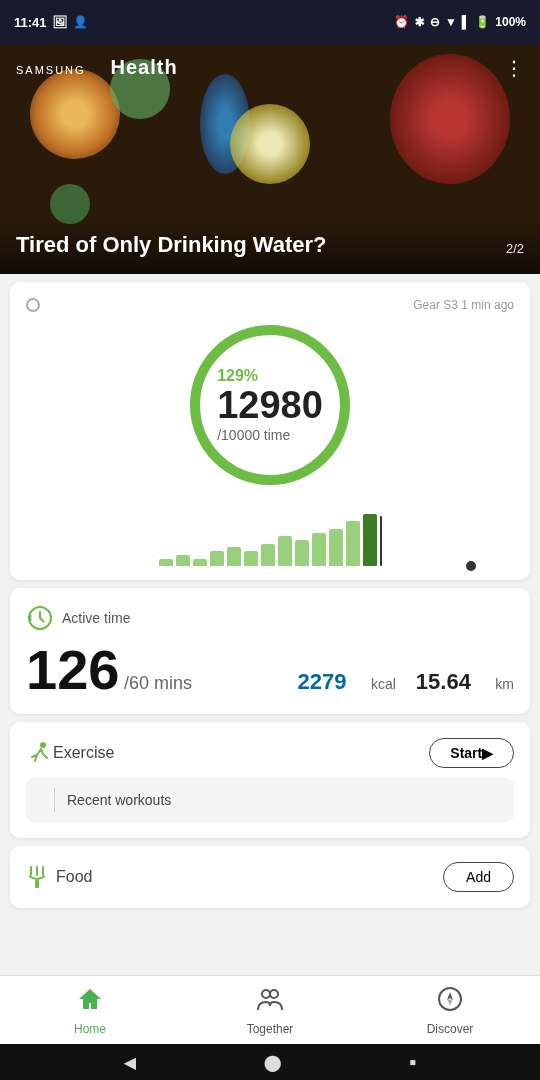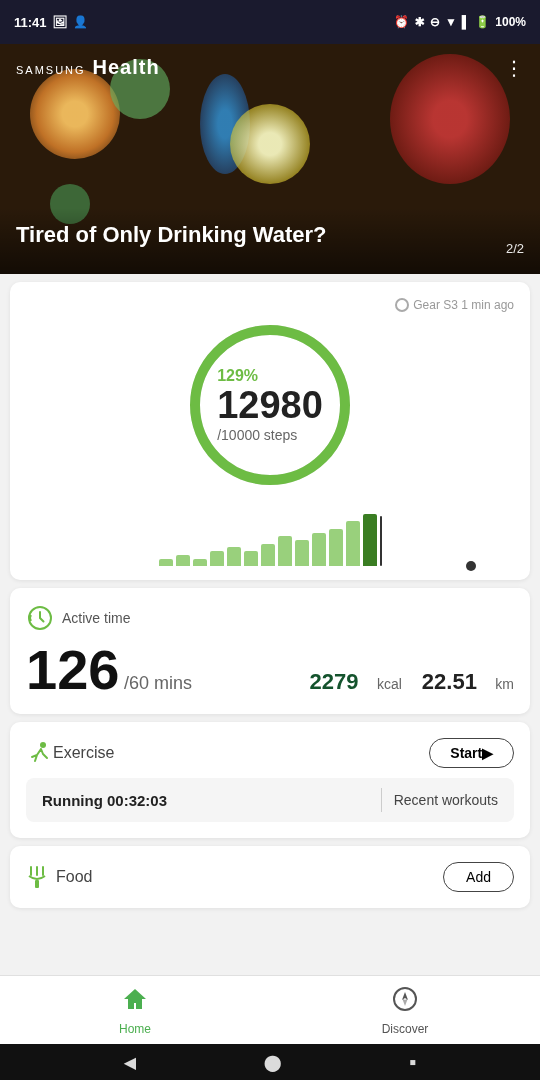--- a/index.html
+++ b/index.html
@@ -54,21 +54,21 @@
       top: 12px; right: 16px;
       color: white;
       font-size: 20px;
       cursor: pointer;
     }
     .hero-title {
       color: white;
       font-size: 22px;
       font-weight: 700;
       line-height: 1.2;
-      margin-bottom: 12px;
+      margin-bottom: 2px;
     }
     .hero-pagination {
       position: absolute;
       bottom: 18px; right: 16px;
       color: white;
       font-size: 13px;
       opacity: 0.9;
     }
 
     
@@ -84,21 +84,21 @@
     .steps-card {
       padding: 16px 16px 14px;
     }
     .gear-info {
       text-align: right;
       color: #999;
       font-size: 12px;
       margin-bottom: 8px;
       display: flex;
       align-items: center;
-      justify-content: flex-end;
+      justify-content: space-between;
       gap: 4px;
     }
     .gear-dot {
       width: 14px; height: 14px;
       border-radius: 50%;
       border: 2px solid #aaa;
       display: inline-block;
     }
 
     
@@ -209,31 +209,31 @@
       margin-left: 0;
     }
     .active-extra {
       display: flex;
       gap: 20px;
       align-items: baseline;
     }
     .active-kcal {
       font-size: 22px;
       font-weight: 600;
-      color: #14532d;
+      color: #0369a1;
     }
     .active-km {
       font-size: 22px;
       font-weight: 600;
       color: #222;
     }
     .extra-unit {
       font-size: 14px;
       color: #666;
-      margin-left: 14px;
+      margin-left: 20px;
     }
 
     
     .exercise-header {
       display: flex;
       align-items: center;
       justify-content: space-between;
       margin-bottom: 10px;
     }
     .exercise-title {
@@ -426,21 +426,21 @@
 
   <div class="blob1"></div>
   <div class="blob2"></div>
   <div class="blob3"></div>
   <div class="blob4"></div>
   <div class="blob5"></div>
   <div class="blob6"></div>
 
   <div class="hero-logo">
     <span style="font-size:11px; font-weight:300; letter-spacing:2px;">SAMSUNG</span>
-    <span style="font-size:20px; font-weight:700; margin-left:2px;">Health</span>
+    <span style="font-size:20px; font-weight:700; margin-left:20px;">Health</span>
   </div>
 
   <div class="hero-menu">
     <span>⋮</span>
   </div>
 
   <div class="hero-overlay">
     <div class="hero-title">Tired of Only Drinking Water?</div>
   </div>
 
@@ -455,21 +455,21 @@
 
   <div class="circle-container">
     <div class="circle-ring">
       <svg width="170" height="170" viewBox="0 0 170 170">
         <circle cx="85" cy="85" r="75" fill="none" stroke="#e8e8e8" stroke-width="10"></circle>
         <circle cx="85" cy="85" r="75" fill="none" stroke="#6dbc44" stroke-width="10" stroke-dasharray="471.24" stroke-dashoffset="0" stroke-linecap="round"></circle>
       </svg>
       <div class="circle-inner">
         <div class="circle-percent">129%</div>
         <div class="circle-steps">12980</div>
-        <div class="circle-goal">/10000 steps</div>
+        <div class="circle-goal">/10000 time</div>
       </div>
     </div>
   </div>
 
   <div style="position:relative;">
     <div class="bar-chart" id="bar-chart">
     <div class="bar" style="width: 14px; height: 7px;"></div>
         <div class="bar" style="width: 14px; height: 11px;"></div>
         <div class="bar" style="width: 14px; height: 7px;"></div>
         <div class="bar" style="width: 14px; height: 15px;"></div>
@@ -503,42 +503,41 @@
     <div>
       <span class="active-time-val">126</span>
       <span class="active-time-unit">/60 mins</span>
     </div>
     <div class="active-extra">
       <div>
         <span class="active-kcal">2279</span>
         <span class="extra-unit">kcal</span>
       </div>
       <div>
-        <span class="active-km">22.51</span>
+        <span class="active-km">15.64</span>
         <span class="extra-unit">km</span>
       </div>
     </div>
   </div>
 </div>
 
 <div class="card">
   <div class="exercise-header">
     <div class="exercise-title">
       <svg width="26" height="26" viewBox="0 0 26 26">
         <circle cx="17" cy="5" r="3" fill="#6dbc44"></circle>
         <path d="M15 9 l-4 6 l-5 2 M15 9 l2 5 l4 4 M11 15 l-2 6" stroke="#6dbc44" stroke-width="2" fill="none" stroke-linecap="round" stroke-linejoin="round"></path>
       </svg>
       <span>Exercise</span>
     </div>
     <button class="start-btn">
       <span>Start▶</span>
     </button>
   </div>
   <div class="exercise-footer">
-    <span class="exercise-last">Running  00:32:03</span>
     <div class="exercise-divider"></div>
     <span class="recent-workouts">Recent workouts</span>
   </div>
 </div>
 
 <div class="card food-card">
   <div class="food-header">
     <div class="food-title">
       <svg width="22" height="26" viewBox="0 0 22 26">
         <rect x="4" y="2" width="2" height="10" rx="1" fill="#6dbc44"></rect>
@@ -561,20 +560,30 @@
   <div class="nav-item active">
     <div class="nav-icon">
       <svg width="26" height="26" viewBox="0 0 26 26">
         <path d="M13 3 L2 13 h4 v10 h6 v-6 h2 v6 h6 V13 h4 Z" fill="#4CAF50"></path>
       </svg>
     </div>
     <span class="nav-label">Home</span>
   </div>
   <div class="nav-item">
     <div class="nav-icon">
+      <svg width="28" height="26" viewBox="0 0 28 26">
+        <circle cx="10" cy="8" r="4" fill="none" stroke="#555" stroke-width="2"></circle>
+        <circle cx="18" cy="8" r="4" fill="none" stroke="#555" stroke-width="2"></circle>
+        <path d="M2 24 Q2 16 10 16 Q14 16 14 20 Q14 16 18 16 Q26 16 26 24" fill="none" stroke="#555" stroke-width="2"></path>
+      </svg>
+    </div>
+    <span class="nav-label">Together</span>
+  </div>
+  <div class="nav-item">
+    <div class="nav-icon">
       <svg width="26" height="26" viewBox="0 0 26 26">
         <circle cx="13" cy="13" r="11" fill="none" stroke="#555" stroke-width="2"></circle>
         <polygon points="13,6 16,14 13,12 10,14" fill="#555"></polygon>
         <polygon points="13,20 10,12 13,14 16,12" fill="#aaa"></polygon>
       </svg>
     </div>
     <span class="nav-label">Discover</span>
   </div>
 </div>
 

